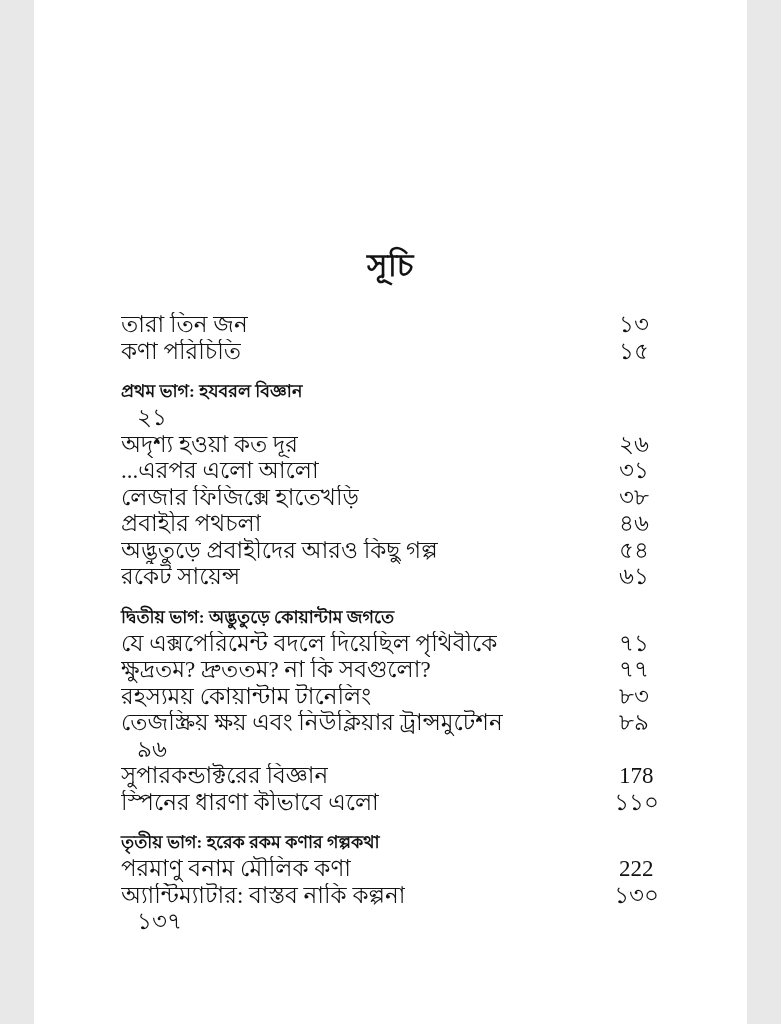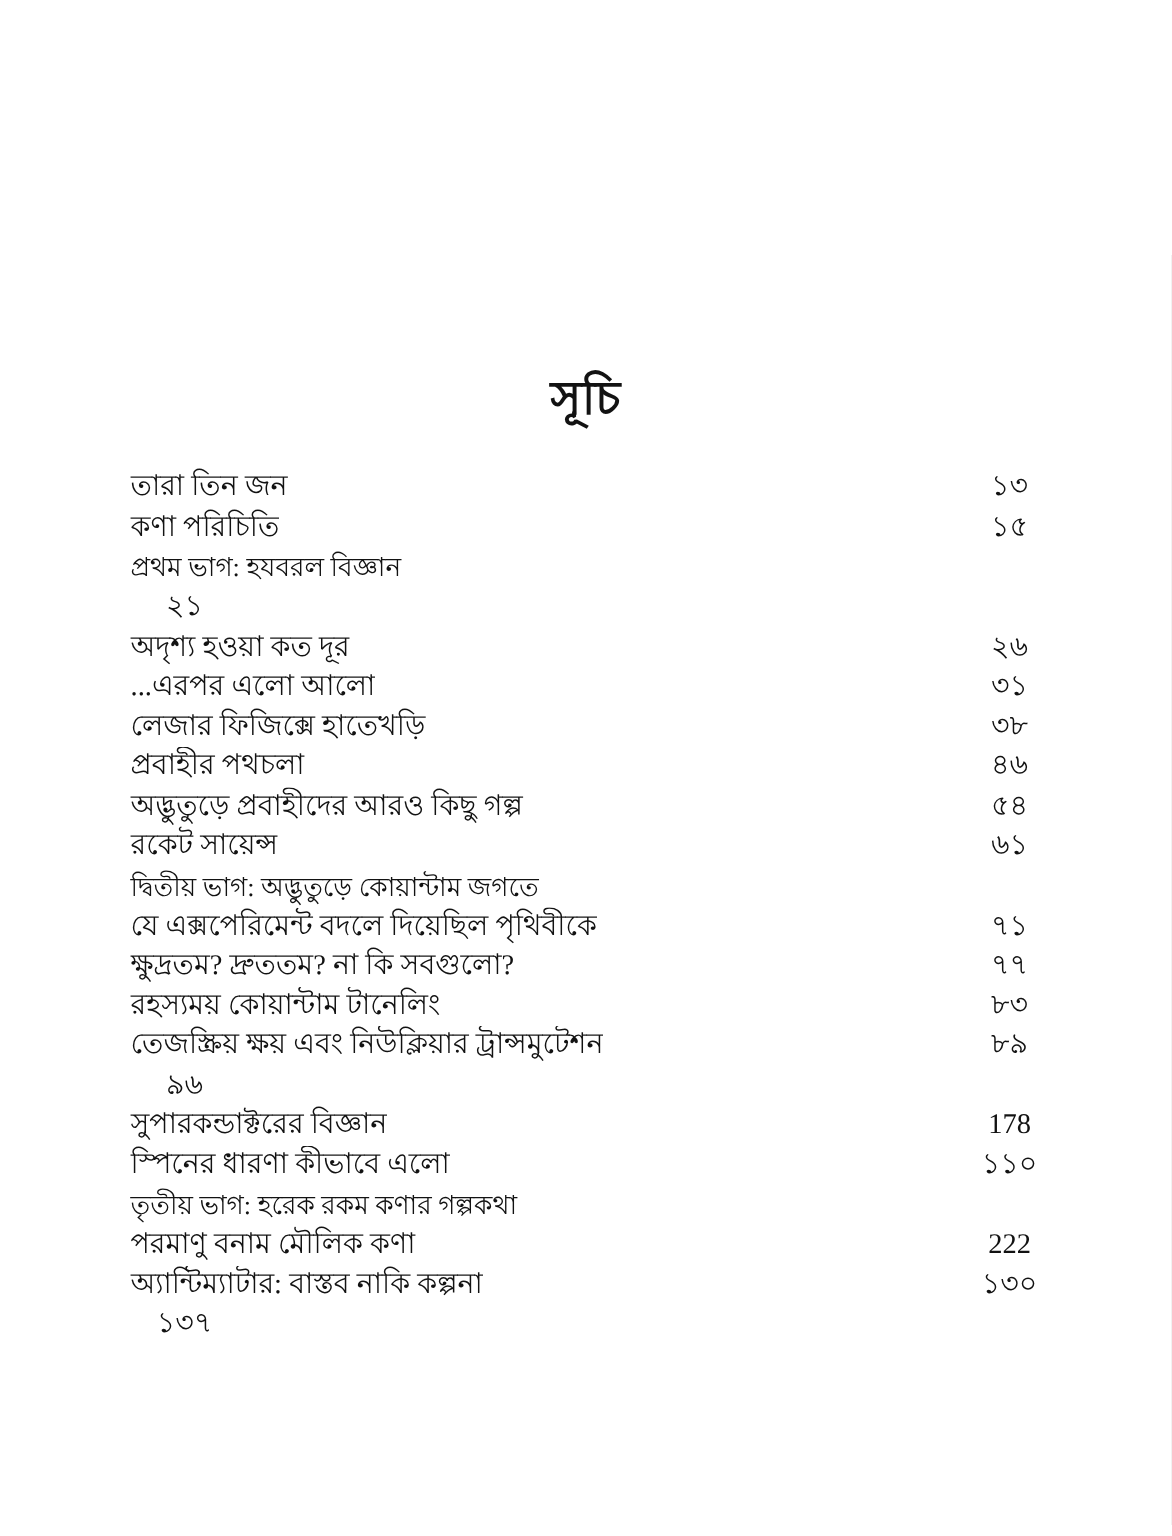--- a/index.html
+++ b/index.html
@@ -2,21 +2,21 @@
 <html lang="bn"><head>
 <meta charset="utf-8">
 <style>
   html, body {
     margin: 0;
     padding: 0;
     background: #e8e8e8;
   }
   .page {
     position: relative;
-    width: 781px;
+    width: 713px;
     height: 1024px;
     margin: 0 auto;
     background: #ffffff;
     color: #121212;
     font-family: "Liberation Serif", "DejaVu Sans", serif;
     overflow: hidden;
     box-sizing: border-box;
   }
   .page-title {
     margin: 0;
@@ -29,38 +29,38 @@
   }
   .toc-list {
     margin: 27px 88px 0 87px; 
   }
   .toc-row {
     display: flex;
     justify-content: space-between;
     align-items: baseline;
     height: 26.5px;
     line-height: 26.5px;
-    font-size: 19px;
+    font-size: 23px;
     white-space: nowrap;
   }
   .toc-row .entry-label {
     overflow: hidden;
     text-overflow: clip;
   }
   .toc-row .entry-page {
     margin-left: 16px;
-    text-align: center;
+    text-align: left;
     min-width: 40px;
   }
   .toc-section-heading {
-    margin-top: 0;
+    margin-top: 13px;
     height: 27px;
     line-height: 27px;
     font-size: 17.5px;
-    font-weight: 400;
+    font-weight: 700;
     white-space: nowrap;
   }
 </style>
 </head>
 <body>
 
 <main class="page">
   <h1 class="page-title">সূচি</h1>
   <div class="toc-list">
   <div class="toc-row">

